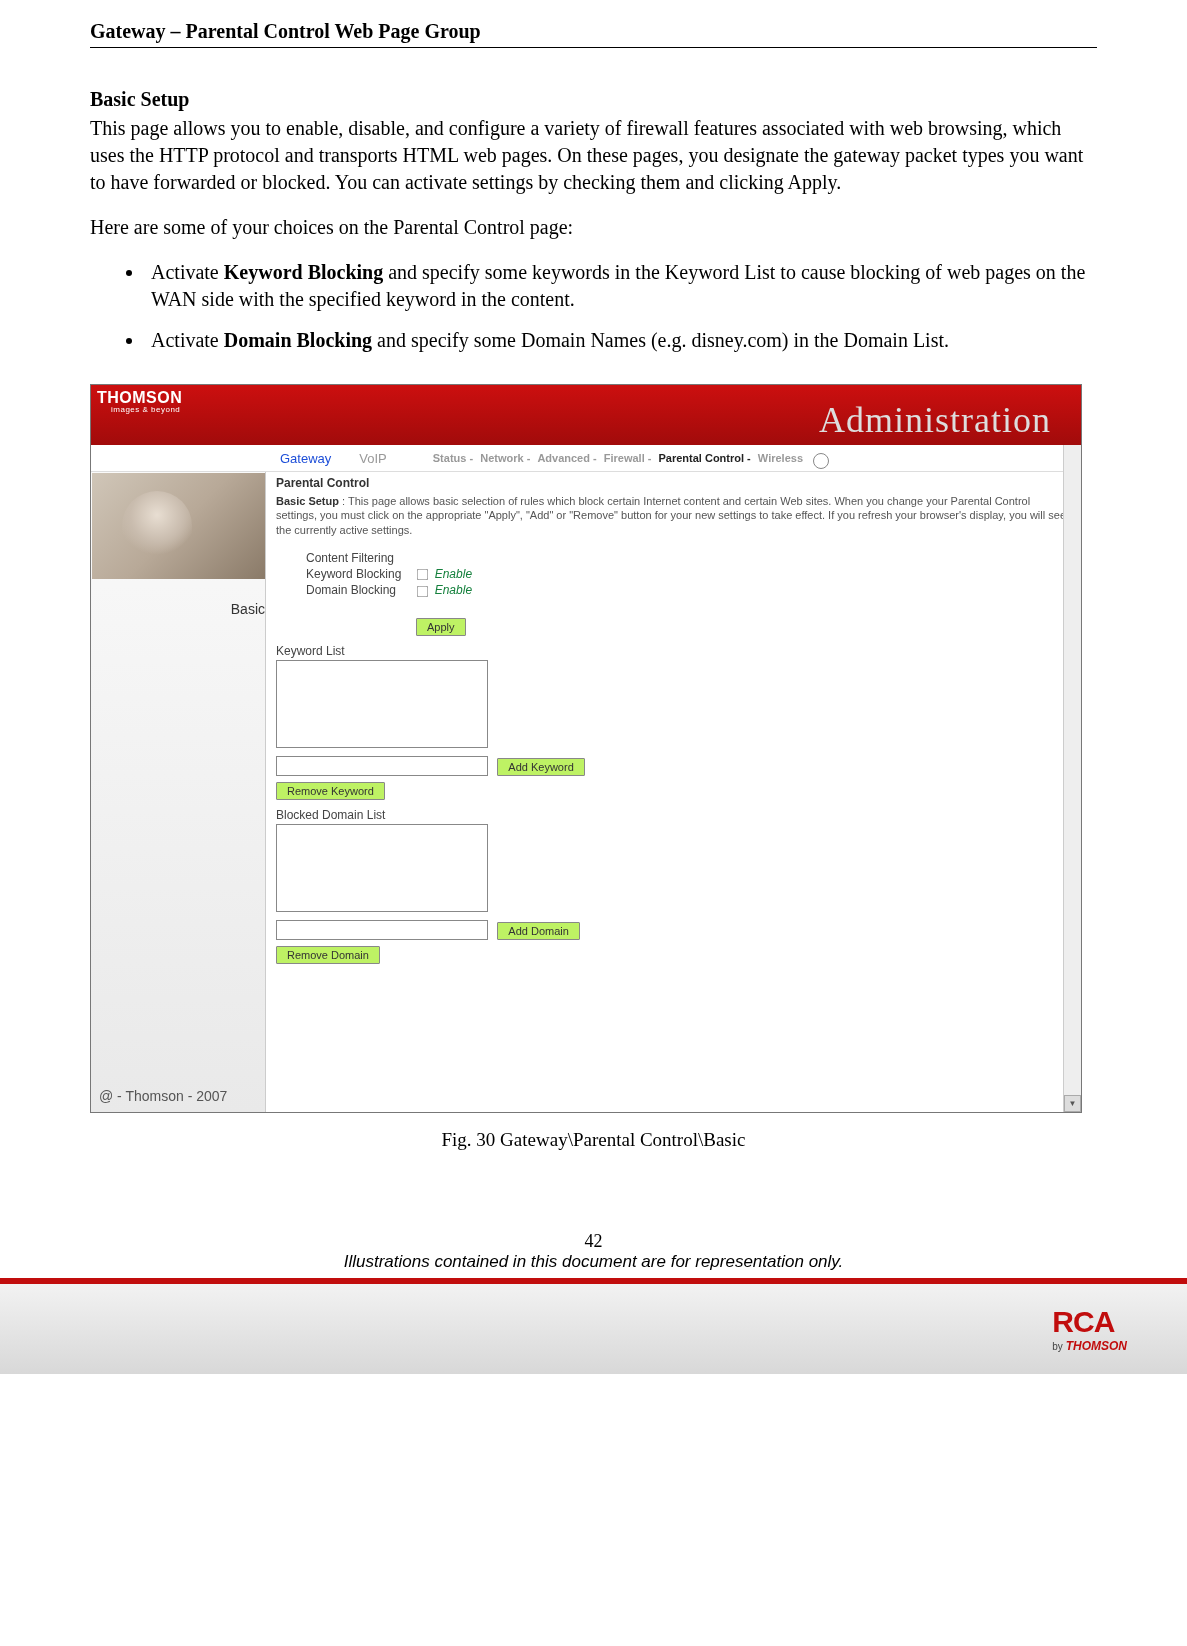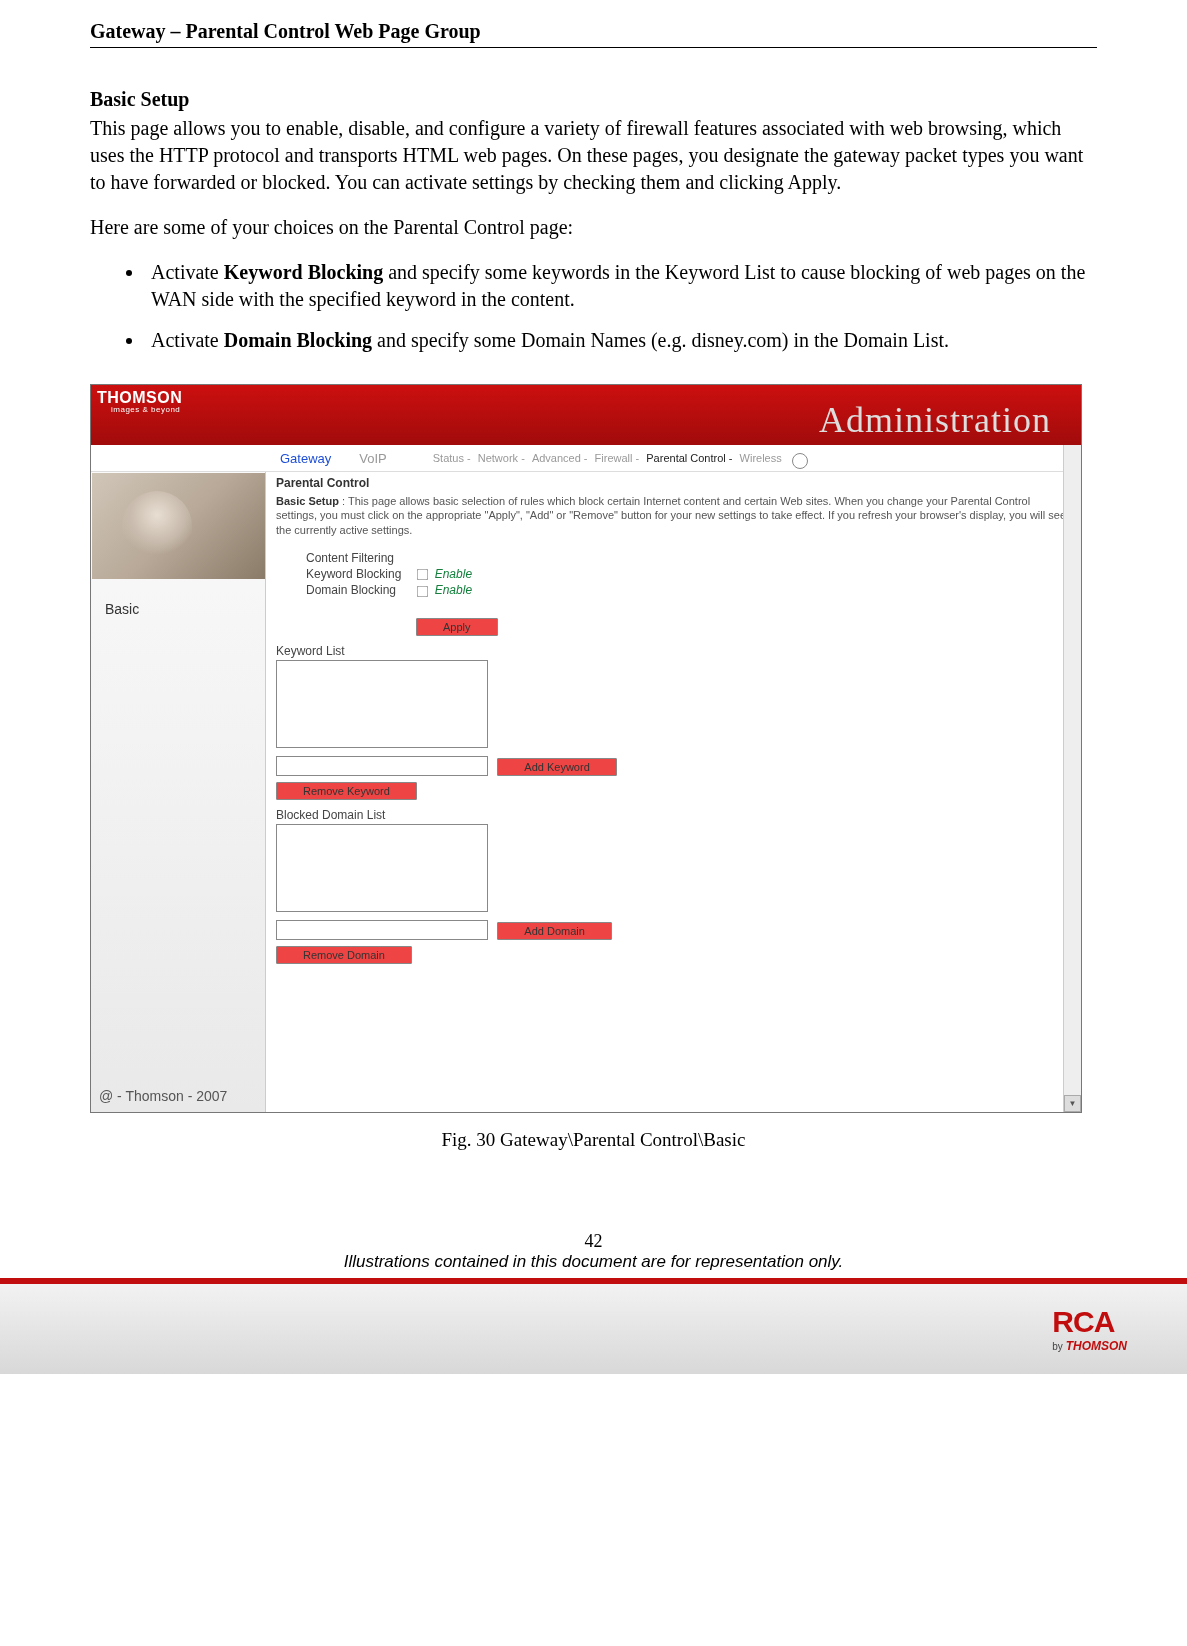--- a/index.html
+++ b/index.html
@@ -127,20 +127,21 @@
     padding: 0 14px;
     font-size: 13px;
   }
   .ss-subtabs {
     margin-left: 30px;
     font-size: 11px;
     color: #999;
   }
   .ss-subtabs span {
     padding: 0 2px 0 2px;
+    font-weight: bold;
   }
   .ss-subtabs .active {
     color: #222;
   }
   .reload-icon {
     margin-left: 8px;
     display: inline-block;
     width: 14px;
     height: 14px;
     border: 1px solid #888;
@@ -151,20 +152,21 @@
   .ss-body {
     display: flex;
   }
   .ss-sidebar {
     width: 175px;
     background: linear-gradient(#fafafa,#e9e9e9);
     border-right: 1px solid #ccc;
     box-sizing: border-box;
     position: relative;
     min-height: 640px;
+    text-align: right;
   }
   .sidebar-photo {
     width: 173px;
     height: 106px;
     background: linear-gradient(135deg,#d0c6b8 0%,#b8a998 50%,#8a7a68 100%);
     margin: 1px 1px 0 1px;
     position: relative;
     overflow: hidden;
   }
   .sidebar-photo::after {
@@ -226,22 +228,22 @@
   .cf-row .lbl {
     display: inline-block;
     width: 105px;
   }
   .cf-row .en {
     font-style: italic;
     color: #15803d;
   }
   .btn {
     font-size: 11px;
-    padding: 2px 26px;
-    background: #ef4444;
+    padding: 2px 10px;
+    background: #bef264;
     border: 1px solid #888;
     border-radius: 1px;
     color: #333;
     cursor: pointer;
   }
   .list-box {
     width: 210px;
     height: 86px;
     border: 1px solid #888;
     background: #fff;

